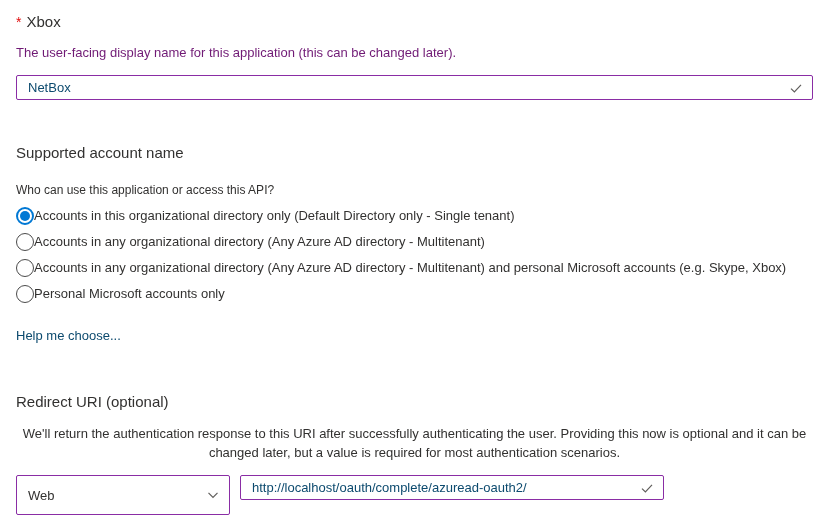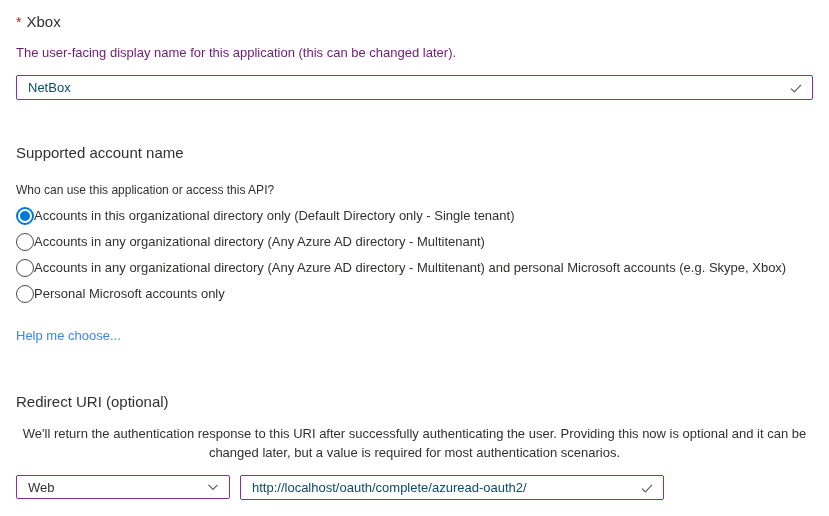--- a/index.html
+++ b/index.html
@@ -87,41 +87,41 @@
     border-radius: 50%;
     background: #0078d4;
   }
   .radio-label { font-size: 13px; line-height: 18px; }
 
   .help-link {
     display: inline-block;
     margin-top: 20px;
     font-size: 13px;
     line-height: 18px;
-    color: #3b82f6;
+    color: #0c4a6e;
     text-decoration: none;
     cursor: pointer;
   }
 
   .redirect-section { margin-top: 47px; }
   .redirect-desc {
     font-size: 13px;
     line-height: 19px;
     margin-top: 12px;
     max-width: 797px;
     text-align: center;
   }
   .uri-row {
     margin-top: 13px;
     display: flex;
     gap: 10px;
   }
   .platform-select {
     width: 214px;
-    height: 24px;
+    height: 40px;
     border: 1px solid #8a2da5;
     border-radius: 2px;
     background: #fff;
     display: flex;
     align-items: center;
     justify-content: space-between;
     padding: 0 9px 0 11px;
     font-size: 13px;
     color: #323130;
     cursor: pointer;

